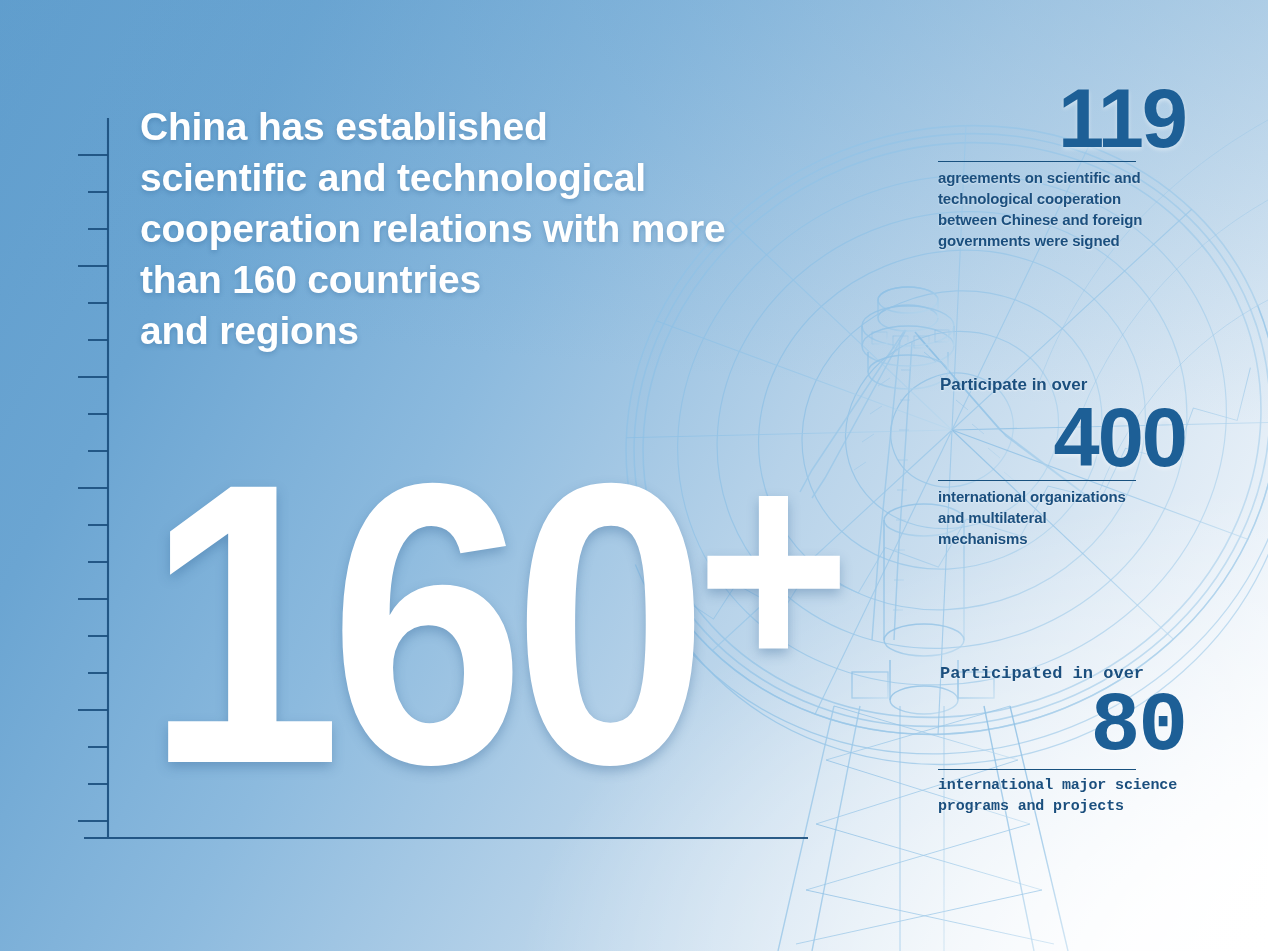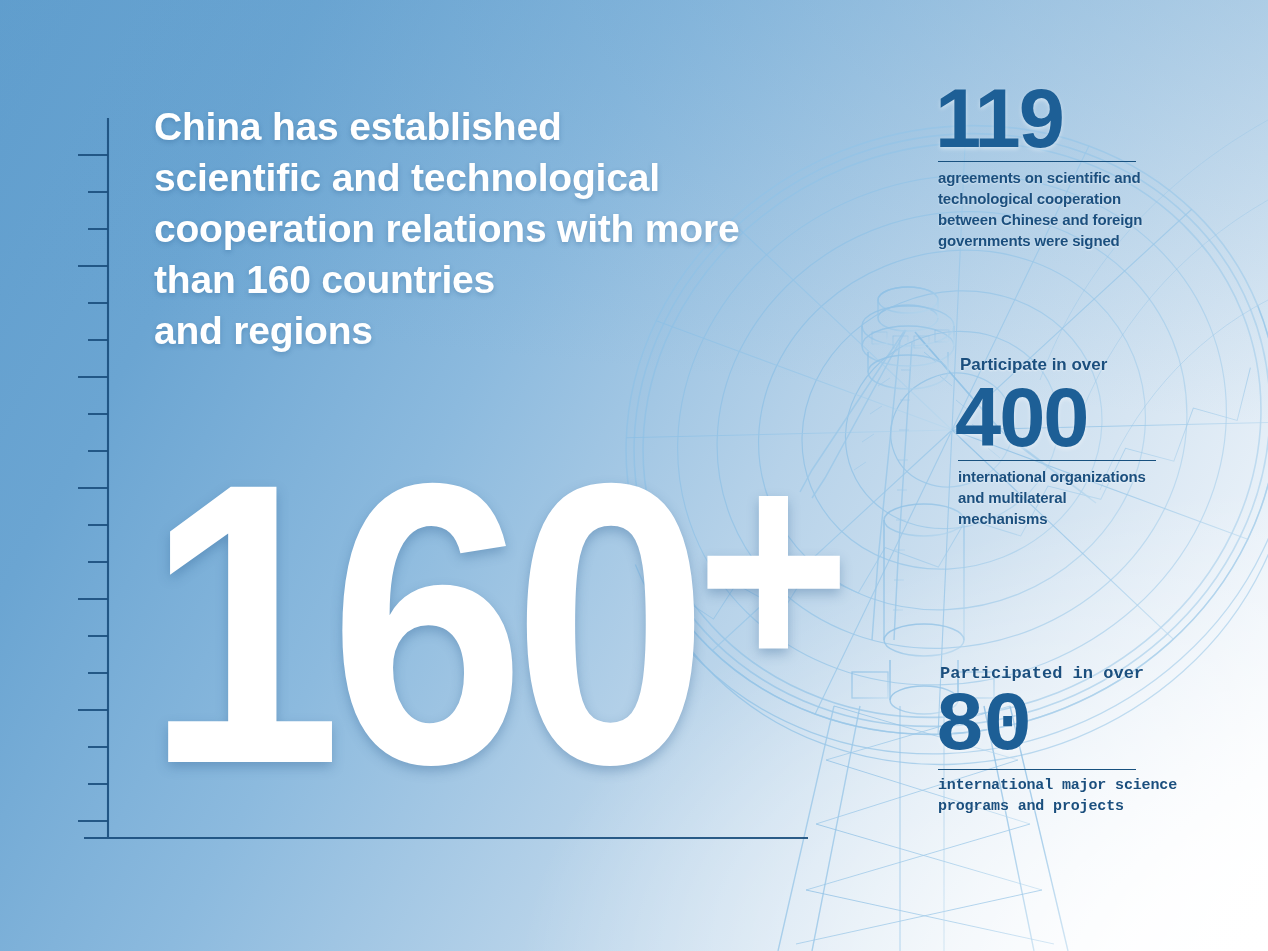--- a/index.html
+++ b/index.html
@@ -18,21 +18,21 @@
     content:"";position:absolute;inset:0;
     background:linear-gradient(185deg, rgba(99,160,206,0.30) 0%, rgba(99,160,206,0.0) 40%);
     pointer-events:none;
   }
 
   
   .axis{position:absolute;left:0;top:0;width:860px;height:951px;}
 
   
   .headline{
-    position:absolute;left:154px;top:101px;width:700px;
+    position:absolute;left:140px;top:101px;width:700px;
     color:#ffffff;
     font-size:39px;line-height:51px;font-weight:bold;
     letter-spacing:-0.2px;
     text-shadow:0 2px 5px rgba(40,90,140,0.33);
     white-space:pre-line;
   }
 
   
   .hero{
     position:absolute;left:146px;top:368px;
@@ -43,32 +43,33 @@
     transform:scaleX(0.88);transform-origin:left top;
     text-shadow:0 5px 13px rgba(40,90,140,0.34);
     white-space:nowrap;
   }
   .hero .plus{font-size:300px;letter-spacing:0;vertical-align:0.30em;}
 
   
   .stats{position:absolute;left:938px;top:0;width:250px;height:951px;}
   .stat{position:absolute;left:0;width:248px;}
   .stat.s1{top:78px;}
-  .stat.s2{top:354px;margin-left:20px;}
+  .stat.s2{top:374px;}
   .stat.s3{top:663px;font-family:Liberation Mono, monospace;}
 
   .stat .pre{
     color:#1b4f7e;font-size:17px;font-weight:bold;line-height:22px;
     margin:0 0 1px 2px;text-shadow:0 1px 2px rgba(255,255,255,0.55);
   }
   .stat .num{
     color:#1d5f96;font-weight:bold;
     font-size:83px;line-height:82px;letter-spacing:-2px;
     margin-left:-3px;
     text-shadow:0 2px 4px rgba(255,255,255,0.45);
+    text-align:right;
   }
   .stat .rule{
     width:198px;height:0;border-top:1.6px solid #18517f;
     margin:1px 0 5px 0;
   }
   .stat .cap{
     color:#1b4f7e;font-size:15px;font-weight:bold;line-height:21px;
     letter-spacing:-0.15px;white-space:pre-line;
     text-shadow:0 1px 2px rgba(255,255,255,0.5);
   }

